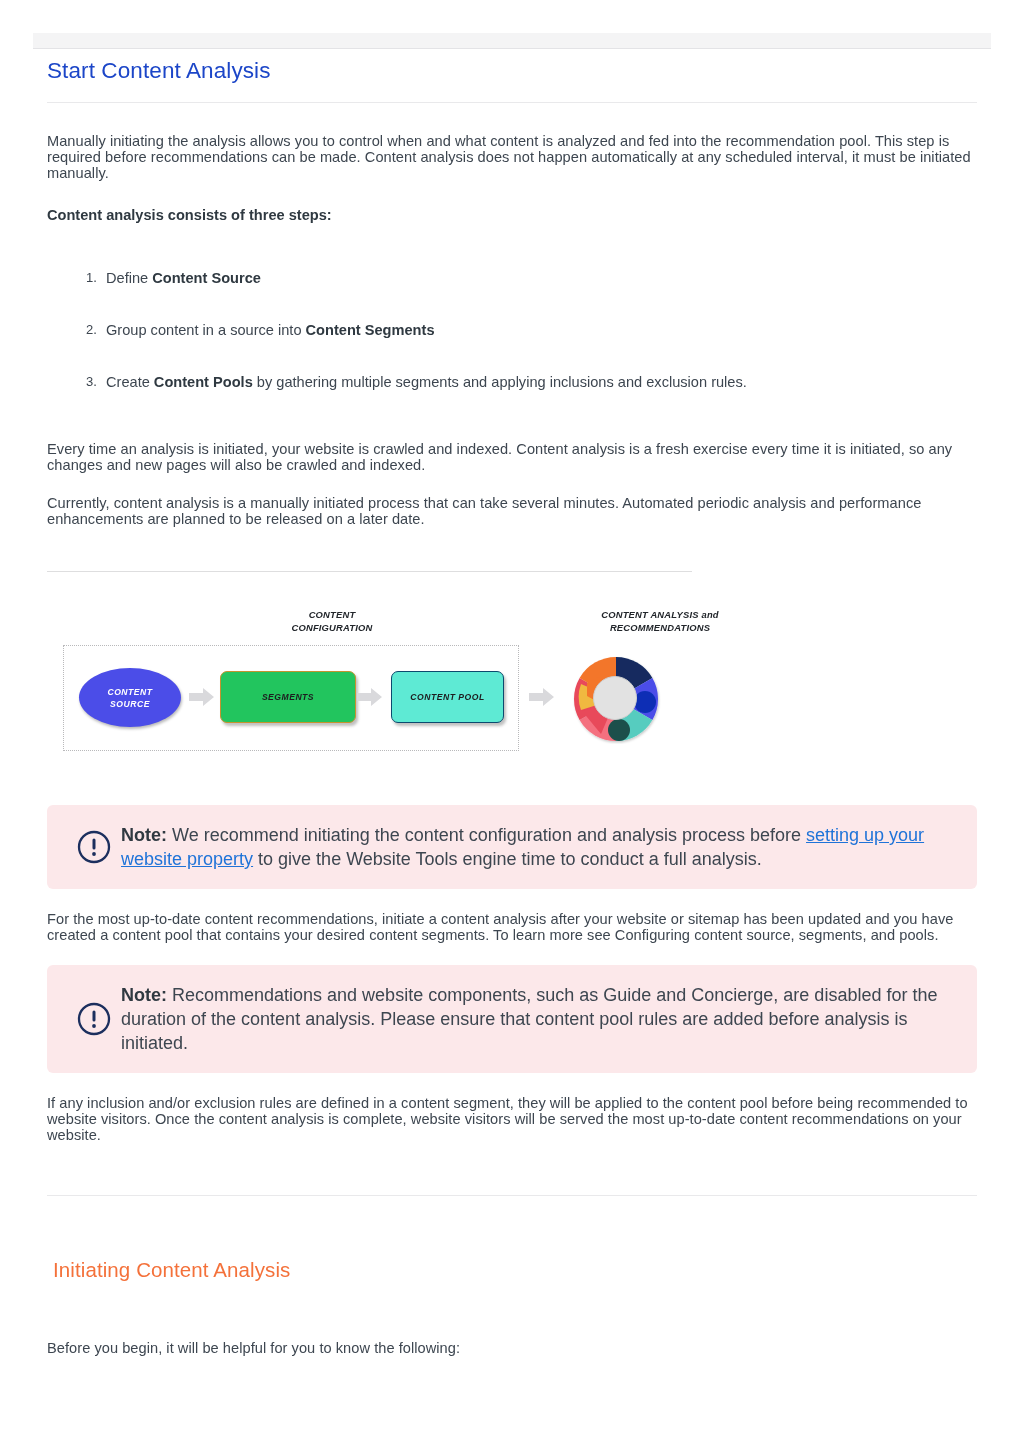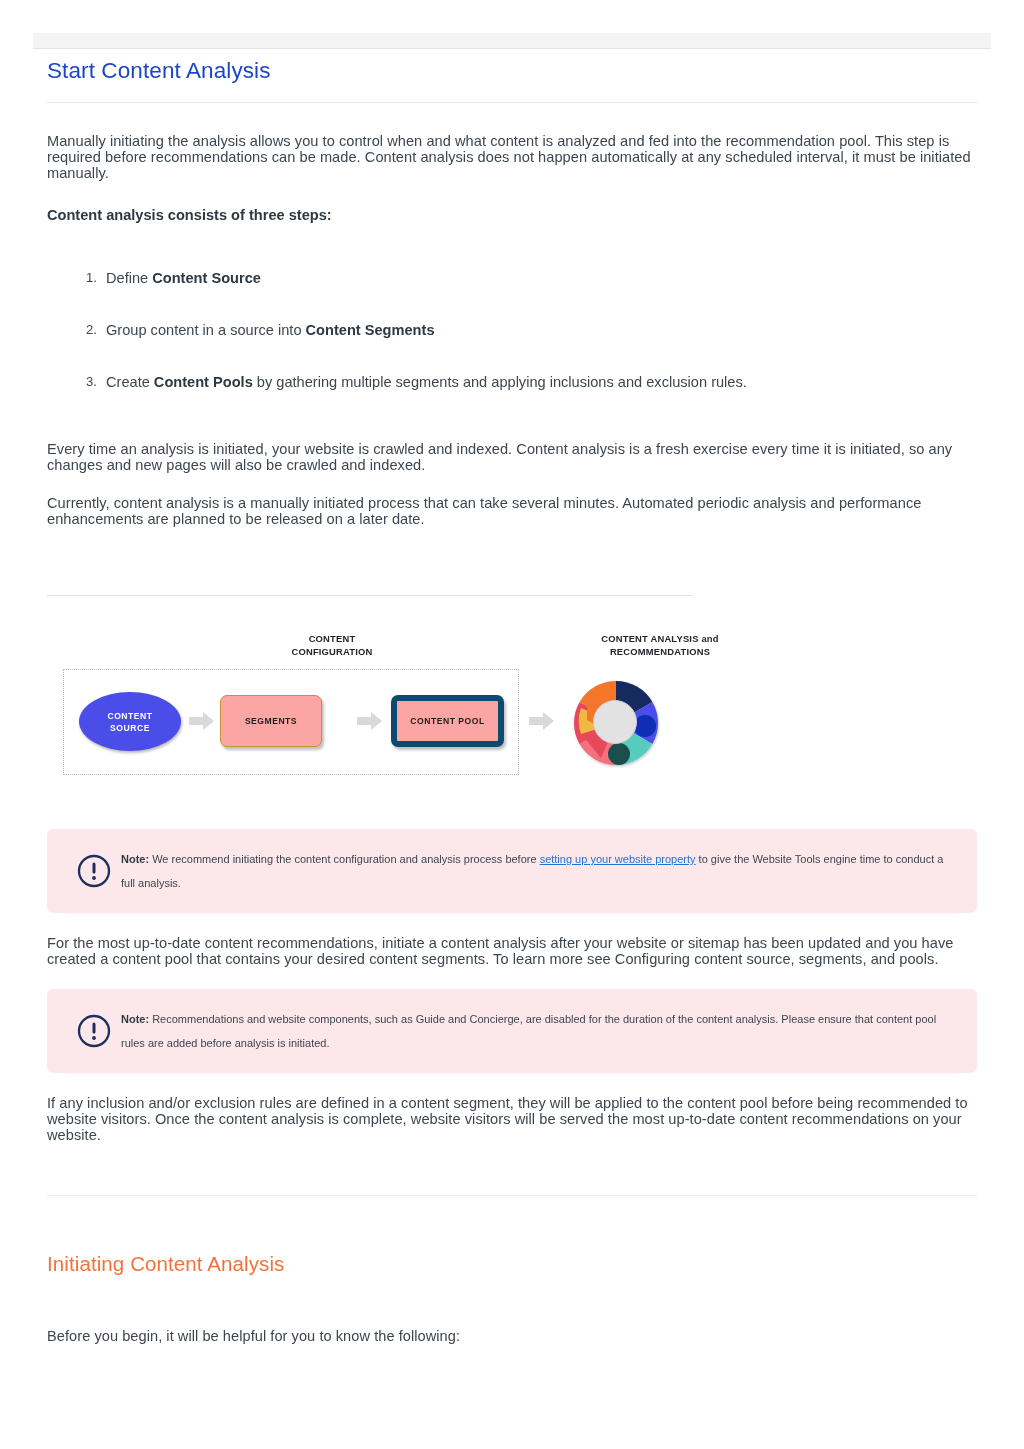--- a/index.html
+++ b/index.html
@@ -93,21 +93,22 @@
     font-size: 13px;
     color: #3d4650;
   }
   ol.steps li b { font-weight: 700; color: #2f3941; }
 
   
   .figure {
     position: relative;
     width: 645px;
     height: 212px;
-    margin-top: 24px;
+    margin-top: 0;
+    font-style: italic;
   }
   .figure-top-rule {
     position: absolute;
     left: 0; top: 0;
     width: 645px;
     height: 1px;
     background: #dededf;
   }
   .fig-caption {
     position: absolute;
@@ -147,34 +148,34 @@
   .node-source {
     left: 16px; top: 23px;
     width: 102px; height: 59px;
     border-radius: 50%;
     background: #4b4de8;
     color: #ffffff;
     box-shadow: 1px 2px 3px rgba(0,0,0,0.28);
   }
   .node-segments {
     left: 157px; top: 26px;
-    width: 102px; height: 52px;
+    width: 136px; height: 52px;
     border-radius: 7px;
-    background: #fca5a5;
+    background: #22c55e;
     color: #1d1d1f;
     border: 1px solid #c5932f;
     box-shadow: 2px 3px 3px rgba(0,0,0,0.25);
   }
   .node-pool {
     left: 328px; top: 26px;
     width: 113px; height: 52px;
     border-radius: 7px;
-    background: #fca5a5;
+    background: #5eead4;
     color: #1d1d1f;
-    border: 6px solid #0c4a6e;
+    border: 1px solid #0c4a6e;
     box-shadow: 2px 3px 3px rgba(0,0,0,0.25);
   }
   .arrow {
     position: absolute;
     width: 25px; height: 18px;
     top: 43px;
   }
   .arrow-1 { left: 126px; }
   .arrow-2 { left: 294px; }
   .arrow-3 { left: 466px; }
@@ -197,37 +198,37 @@
   .note-icon {
     position: absolute;
     left: 30px;
     top: 50%;
     transform: translateY(-50%);
     width: 34px;
     height: 34px;
   }
   .note-icon svg { display: block; }
   .note-text {
-    font-size: 11px;
+    font-size: 18px;
     line-height: 24px;
     color: #3d4650;
     margin: 0;
   }
   .note-text b { font-weight: 700; color: #2f3941; }
   .note-text a {
     color: #1f73d8;
     text-decoration: underline;
   }
 
   
   h2.section-title {
     font-size: 20.5px;
     font-weight: 400;
     color: #f4713a;
-    margin: 0;
+    margin: 6px;
     letter-spacing: 0.1px;
   }
 </style>
 </head>
 <body>
 
 <div class="topbar"></div>
 
 <div class="page">
 

